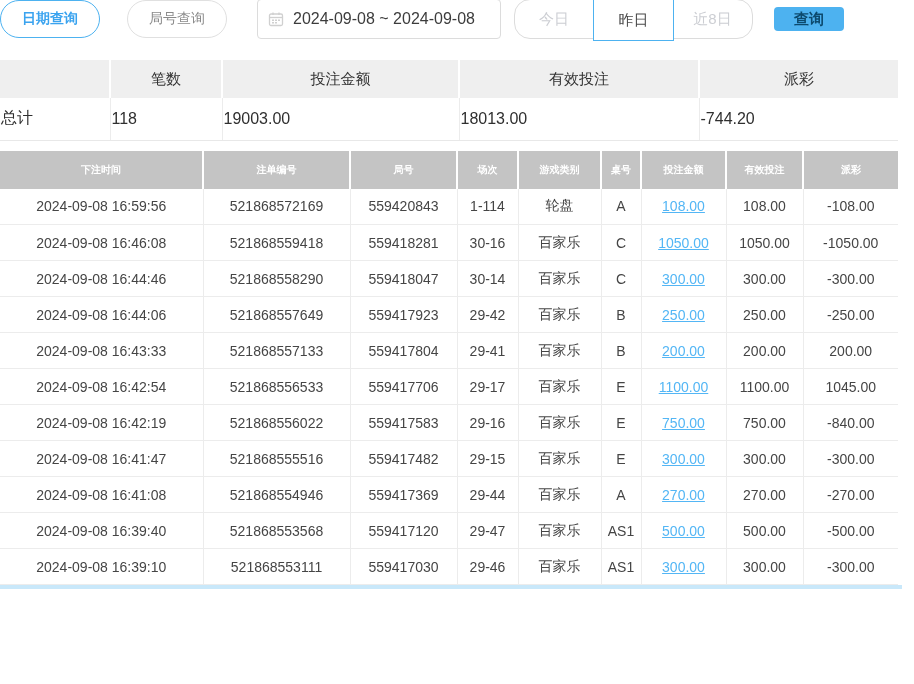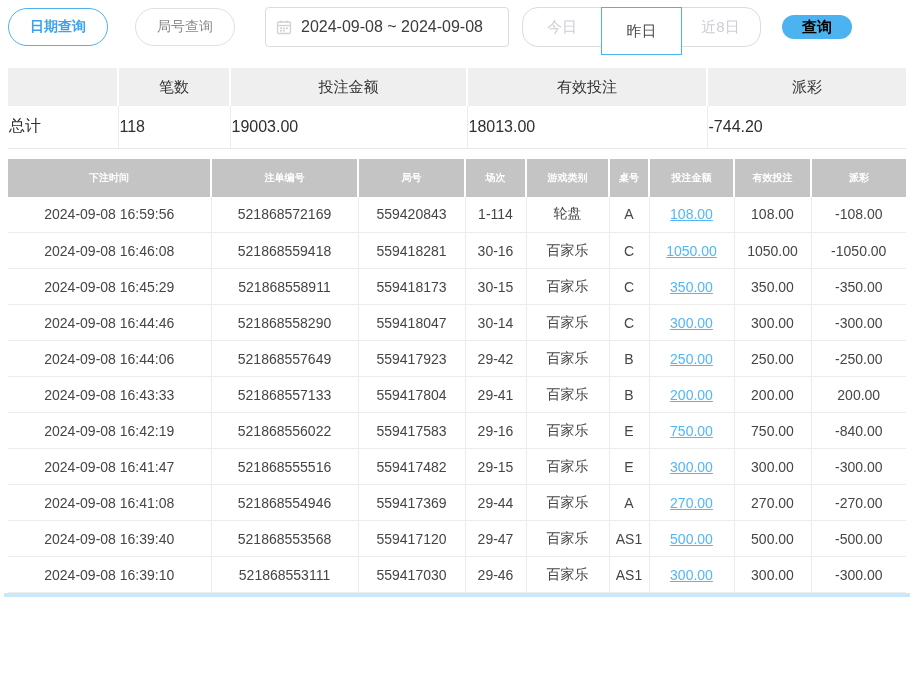--- a/index.html
+++ b/index.html
@@ -2,21 +2,21 @@
 <html><head>
 <meta charset="utf-8">
 <style>
   * { box-sizing: border-box; }
   html,body { margin:0; padding:0; background:#fff; }
   body {
     width:914px; height:684px; overflow:hidden;
     font-family:"Liberation Sans","DejaVu Sans",sans-serif;
     color:#333;
   }
-  .page { padding:8px; }
+  .page { padding:0; }
 
   
   .toolbar { display:flex; align-items:center; height:38px; margin-bottom:22px; }
   .pill {
     height:38px; padding:0 21px; display:flex; align-items:center;
     border-radius:19px; font-size:14px; background:#fff; cursor:pointer;
   }
   .pill-active { border:1px solid #4db2f0; color:#3aa3ef; font-weight:bold; }
   .pill-plain  { border:1px solid #e0e0e0; color:#8a8a8a; margin-left:27px; }
   .date-input {
@@ -30,25 +30,25 @@
     display:flex; margin-left:13px; height:40px;
     border:1px solid #dcdcdc; border-radius:16px; overflow:visible;
   }
   .segment {
     width:79px; display:flex; align-items:center; justify-content:center;
     font-size:15px; color:#ccced3; cursor:pointer; border-right:1px solid #dcdcdc;
   }
   .segment:last-child { border-right:none; }
   .segment-active {
     border:1px solid #4db2f0 !important; color:#4a4a4a; margin:-1px;
-    width:81px; height:48px; background:#fff; z-index:2;
+    width:81px; height:42px; background:#fff; z-index:2;
   }
   .search-btn {
     margin-left:21px; width:70px; height:24px;
-    background:#4db2f0; color:#000000; border:none; border-radius:16px;
+    background:#4db2f0; color:#0c4a6e; border:none; border-radius:4px;
     font-size:15px; font-weight:bold; cursor:pointer;
     font-family:"Liberation Sans","DejaVu Sans",sans-serif;
   }
 
   
   table { border-collapse:collapse; table-layout:fixed; width:898px; }
   .summary-table { margin-bottom:10px; }
   .summary-table th {
     background:#efefef; height:38px; font-size:15px; font-weight:400;
     color:#333; text-align:center; border-right:2px solid #fff;
@@ -182,31 +182,20 @@
           <td>521868559418</td>
           <td>559418281</td>
           <td>30-16</td>
           <td>百家乐</td>
           <td>C</td>
           <td><span class="link">1050.00</span></td>
           <td>1050.00</td>
           <td class="neg">-1050.00</td>
         </tr>
         <tr>
-          <td>2024-09-08 16:45:29</td>
-          <td>521868558911</td>
-          <td>559418173</td>
-          <td>30-15</td>
-          <td>百家乐</td>
-          <td>C</td>
-          <td><span class="link">350.00</span></td>
-          <td>350.00</td>
-          <td class="neg">-350.00</td>
-        </tr>
-        <tr>
           <td>2024-09-08 16:44:46</td>
           <td>521868558290</td>
           <td>559418047</td>
           <td>30-14</td>
           <td>百家乐</td>
           <td>C</td>
           <td><span class="link">300.00</span></td>
           <td>300.00</td>
           <td class="neg">-300.00</td>
         </tr>
@@ -226,20 +215,31 @@
           <td>521868557133</td>
           <td>559417804</td>
           <td>29-41</td>
           <td>百家乐</td>
           <td>B</td>
           <td><span class="link">200.00</span></td>
           <td>200.00</td>
           <td>200.00</td>
         </tr>
         <tr>
+          <td>2024-09-08 16:42:54</td>
+          <td>521868556533</td>
+          <td>559417706</td>
+          <td>29-17</td>
+          <td>百家乐</td>
+          <td>E</td>
+          <td><span class="link">1100.00</span></td>
+          <td>1100.00</td>
+          <td>1045.00</td>
+        </tr>
+        <tr>
           <td>2024-09-08 16:42:19</td>
           <td>521868556022</td>
           <td>559417583</td>
           <td>29-16</td>
           <td>百家乐</td>
           <td>E</td>
           <td><span class="link">750.00</span></td>
           <td>750.00</td>
           <td class="neg">-840.00</td>
         </tr>

